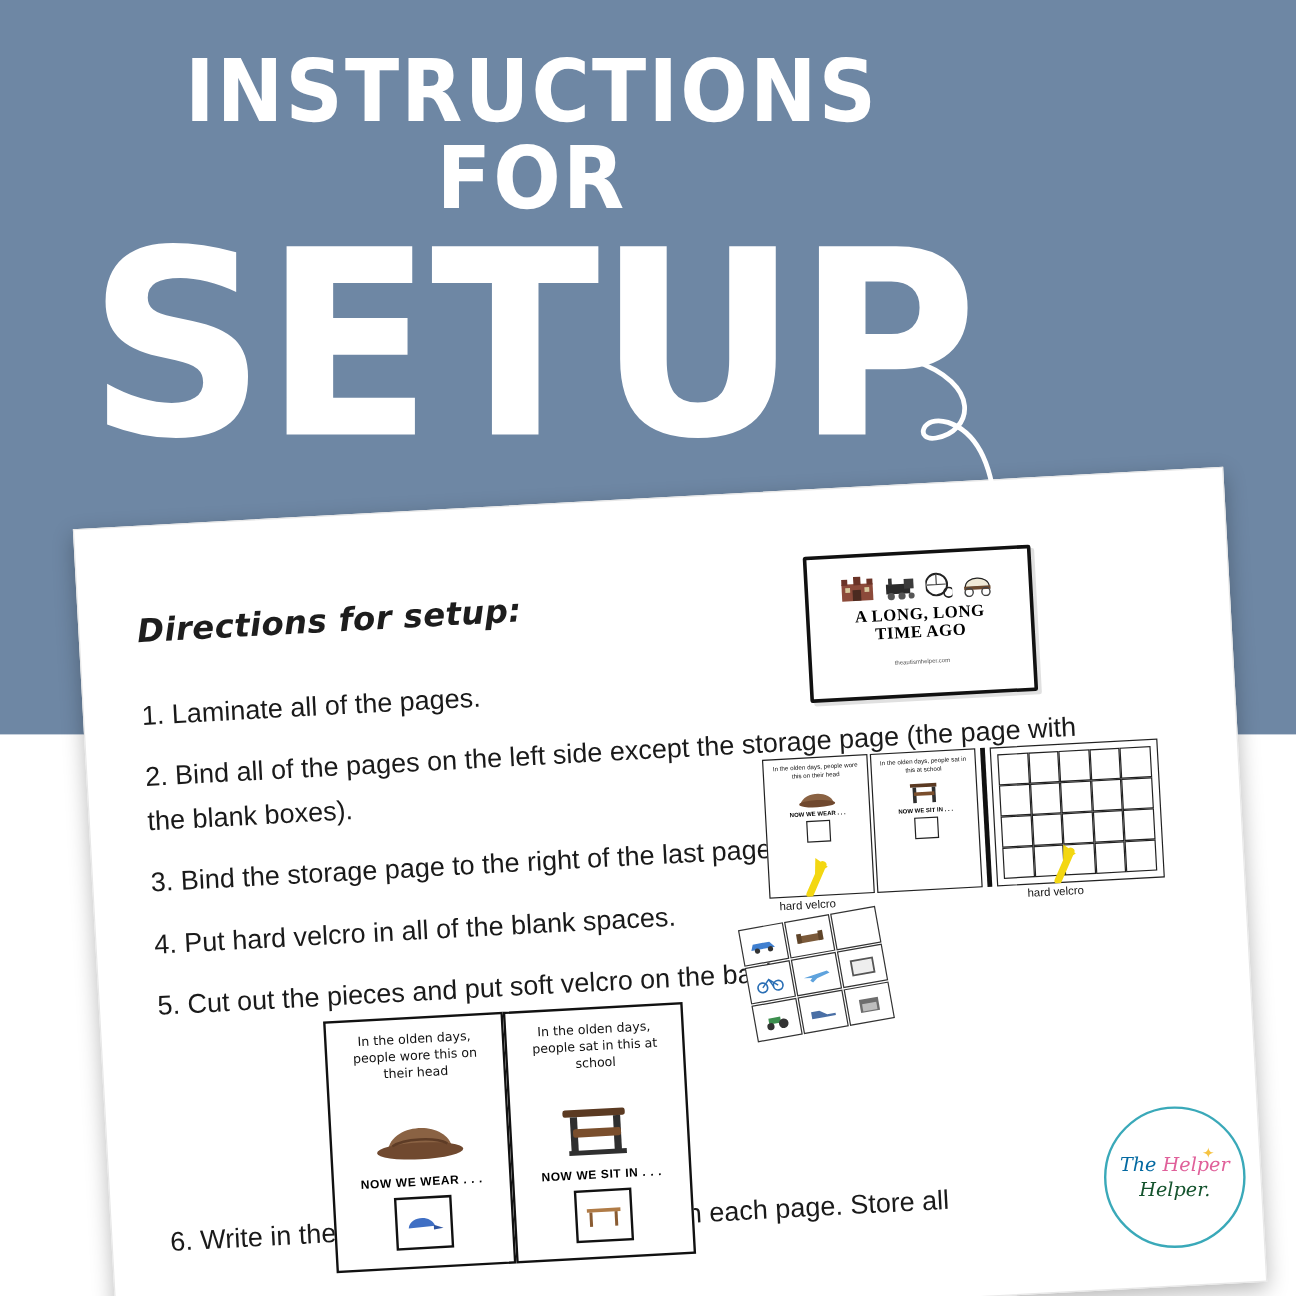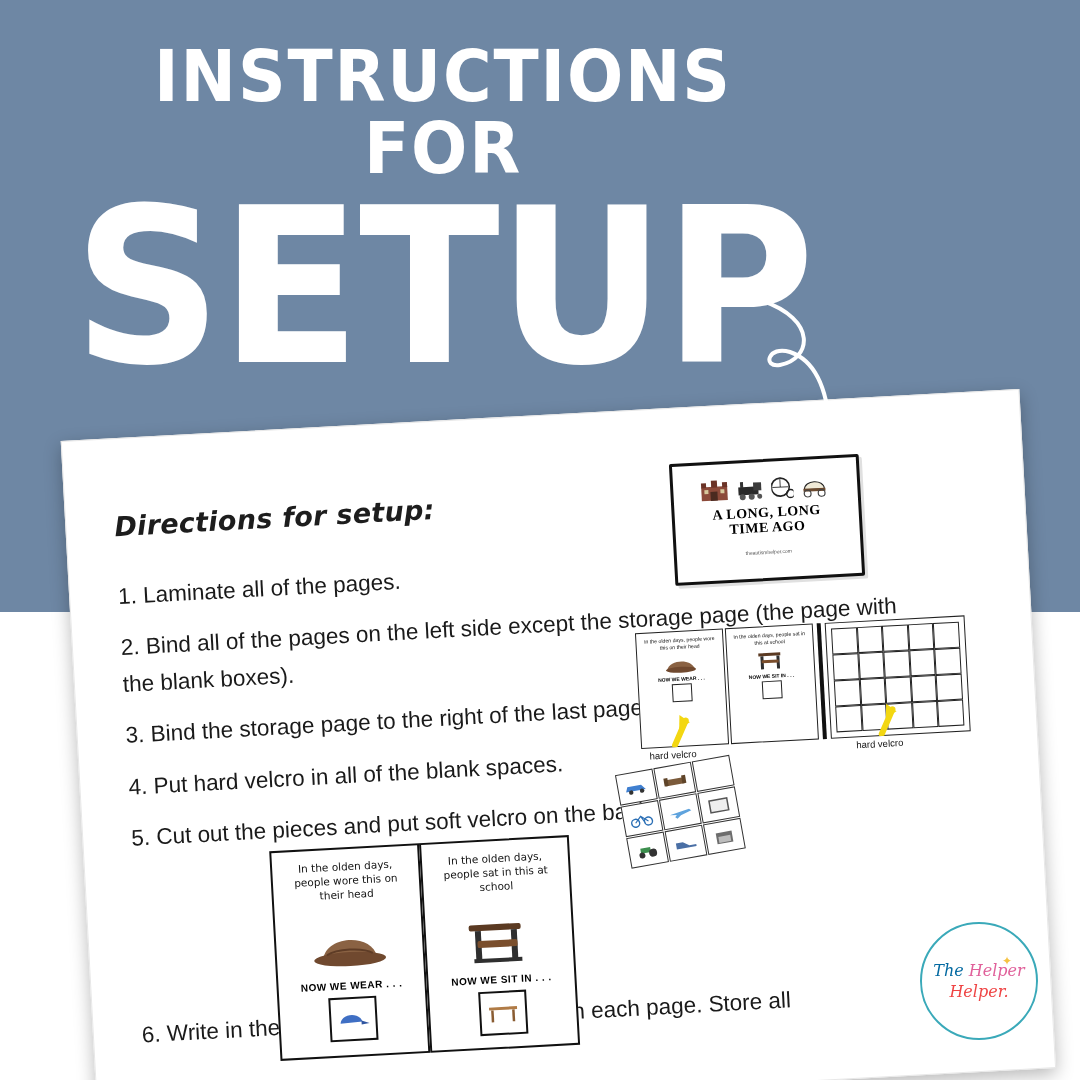--- a/index.html
+++ b/index.html
@@ -246,21 +246,21 @@
     font-family: "DejaVu Serif", serif;
     font-style: italic;
     font-size: 16px;
     color: #e0609a;
   }
   .logo-l1 .dark { color: #0369a1; }
   .logo-l2 {
     font-family: "DejaVu Serif", serif;
     font-style: italic;
     font-size: 16px;
-    color: #ef4444;
+    color: #14532d;
     margin-top: 2px;
   }
   .logo-star {
     position: absolute;
     top: 30px; right: 24px;
     color: #f6c342; font-size: 12px;
   }
 </style>
 </head>
 <body>

